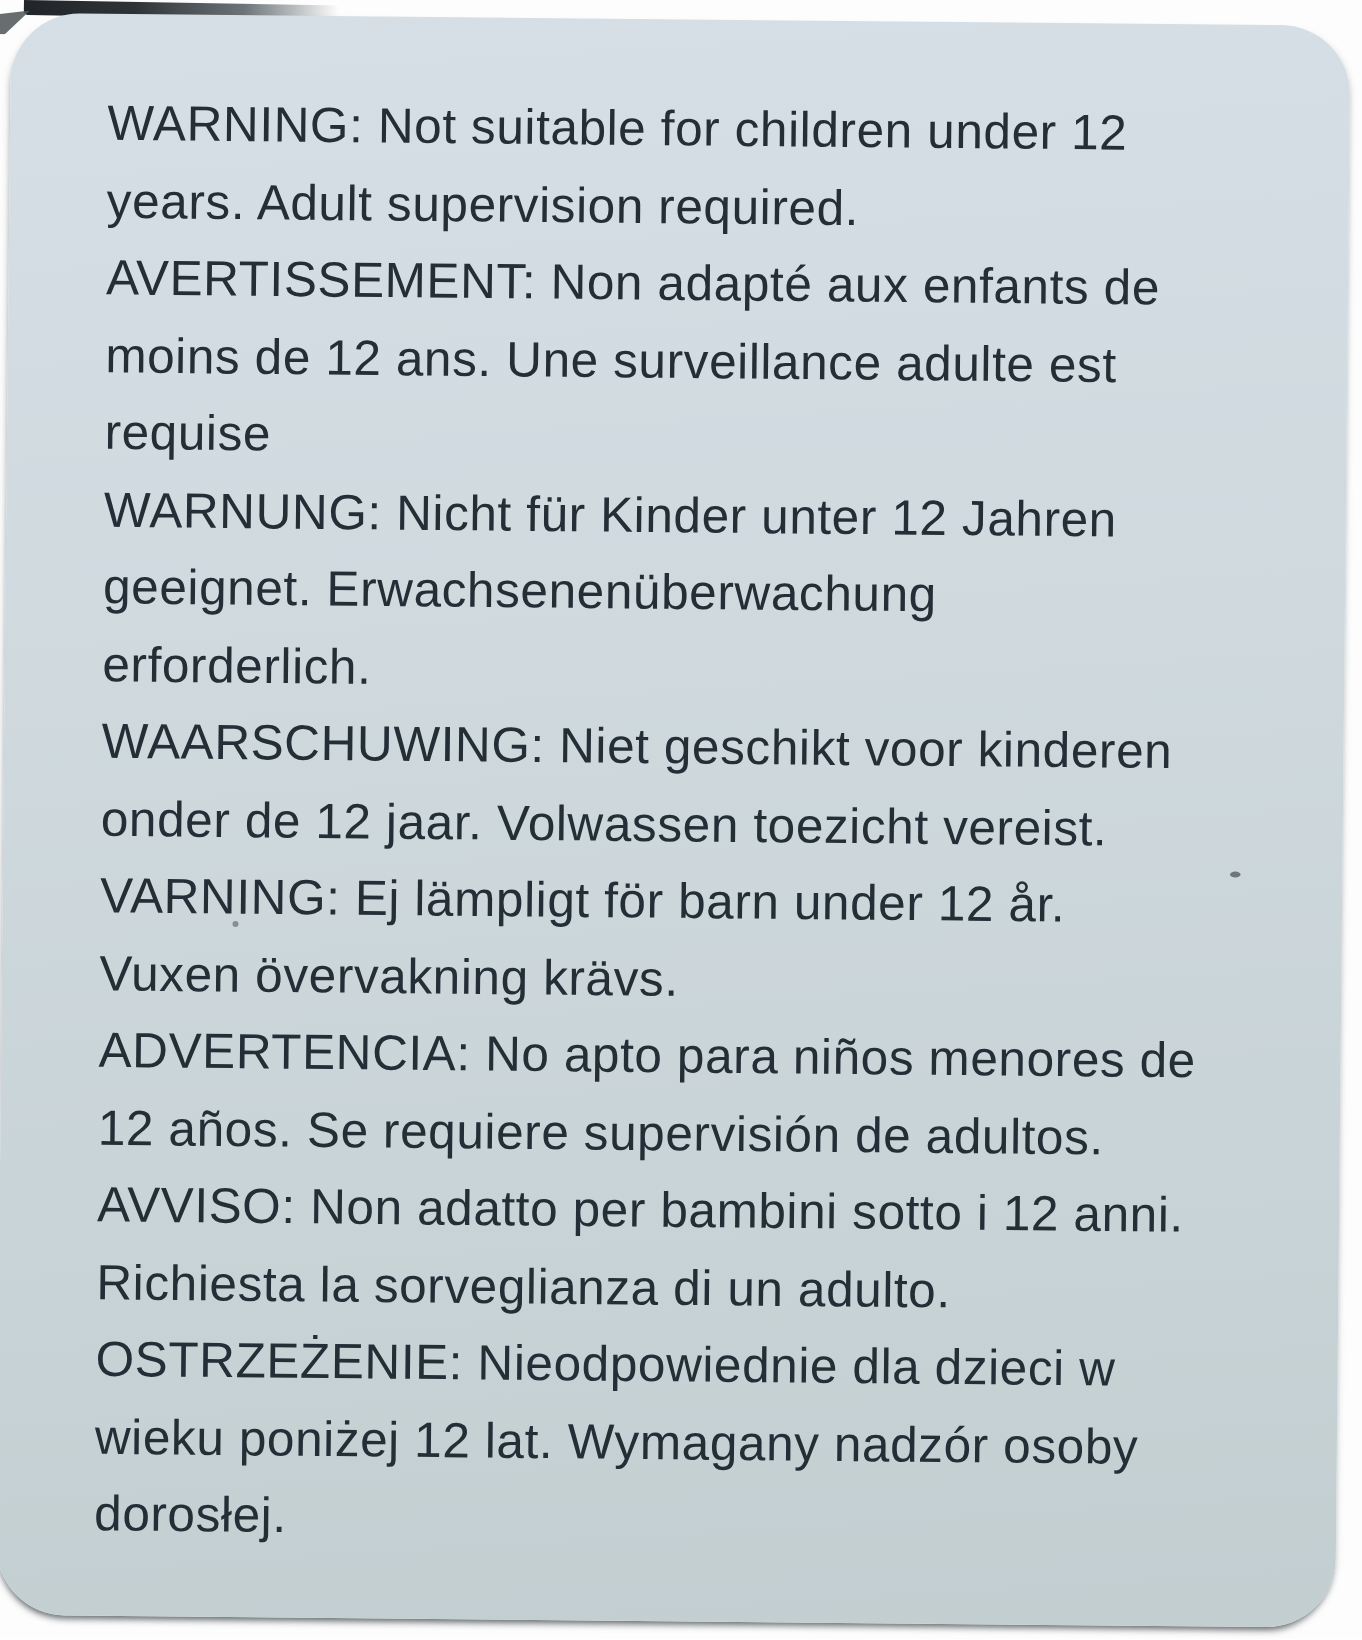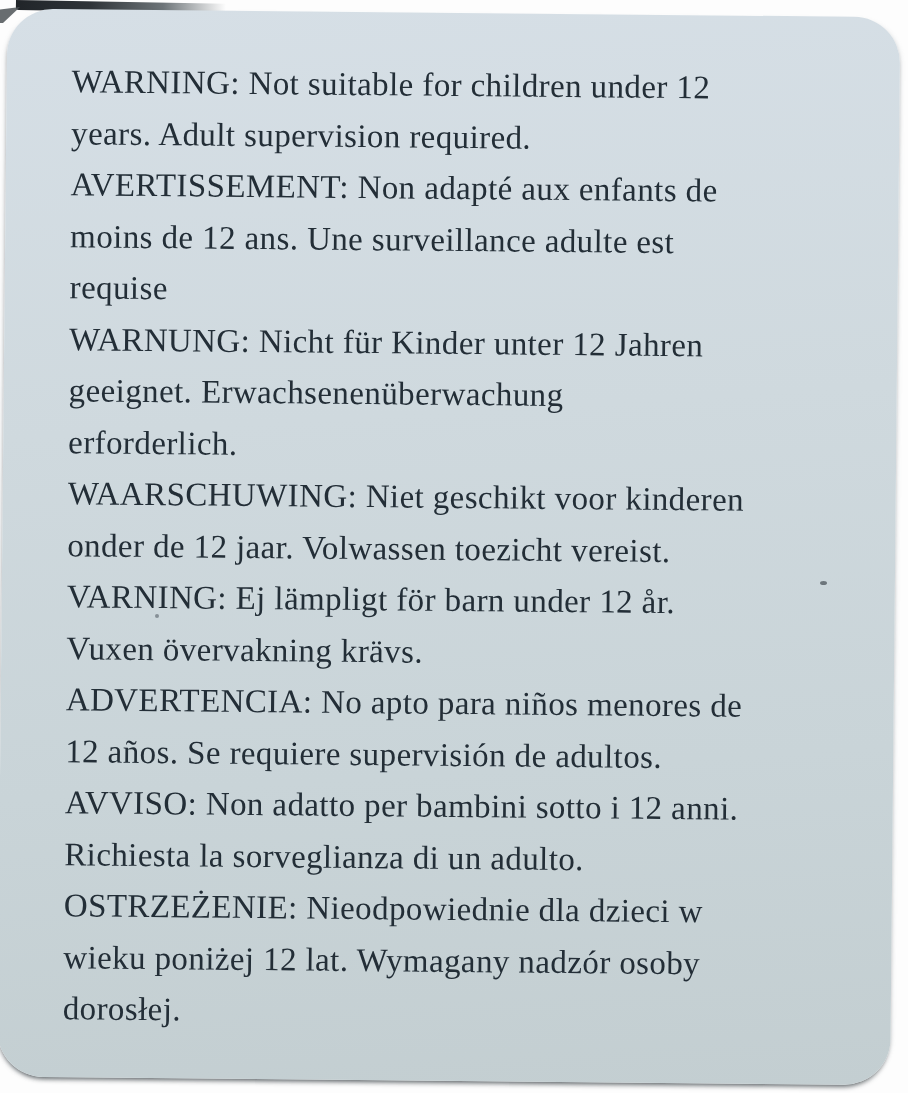--- a/index.html
+++ b/index.html
@@ -6,21 +6,21 @@
     margin: 0;
     padding: 0;
     background: #ffffff;
   }
   .photo {
     position: relative;
     width: 908px;
     height: 1093px;
     background: #fdfdfd;
     overflow: hidden;
-    font-family: Liberation Serif, serif;
+    font-family: Liberation Sans, sans-serif;
   }
   
   .dark-band {
     position: absolute;
     top: 0;
     left: 16px;
     width: 210px;
     height: 10px;
     background: linear-gradient(90deg, #212529 0%, #2e3338 35%, #6d7478 70%, rgba(150,156,160,0) 100%);
     border-radius: 0 0 3px 3px;

